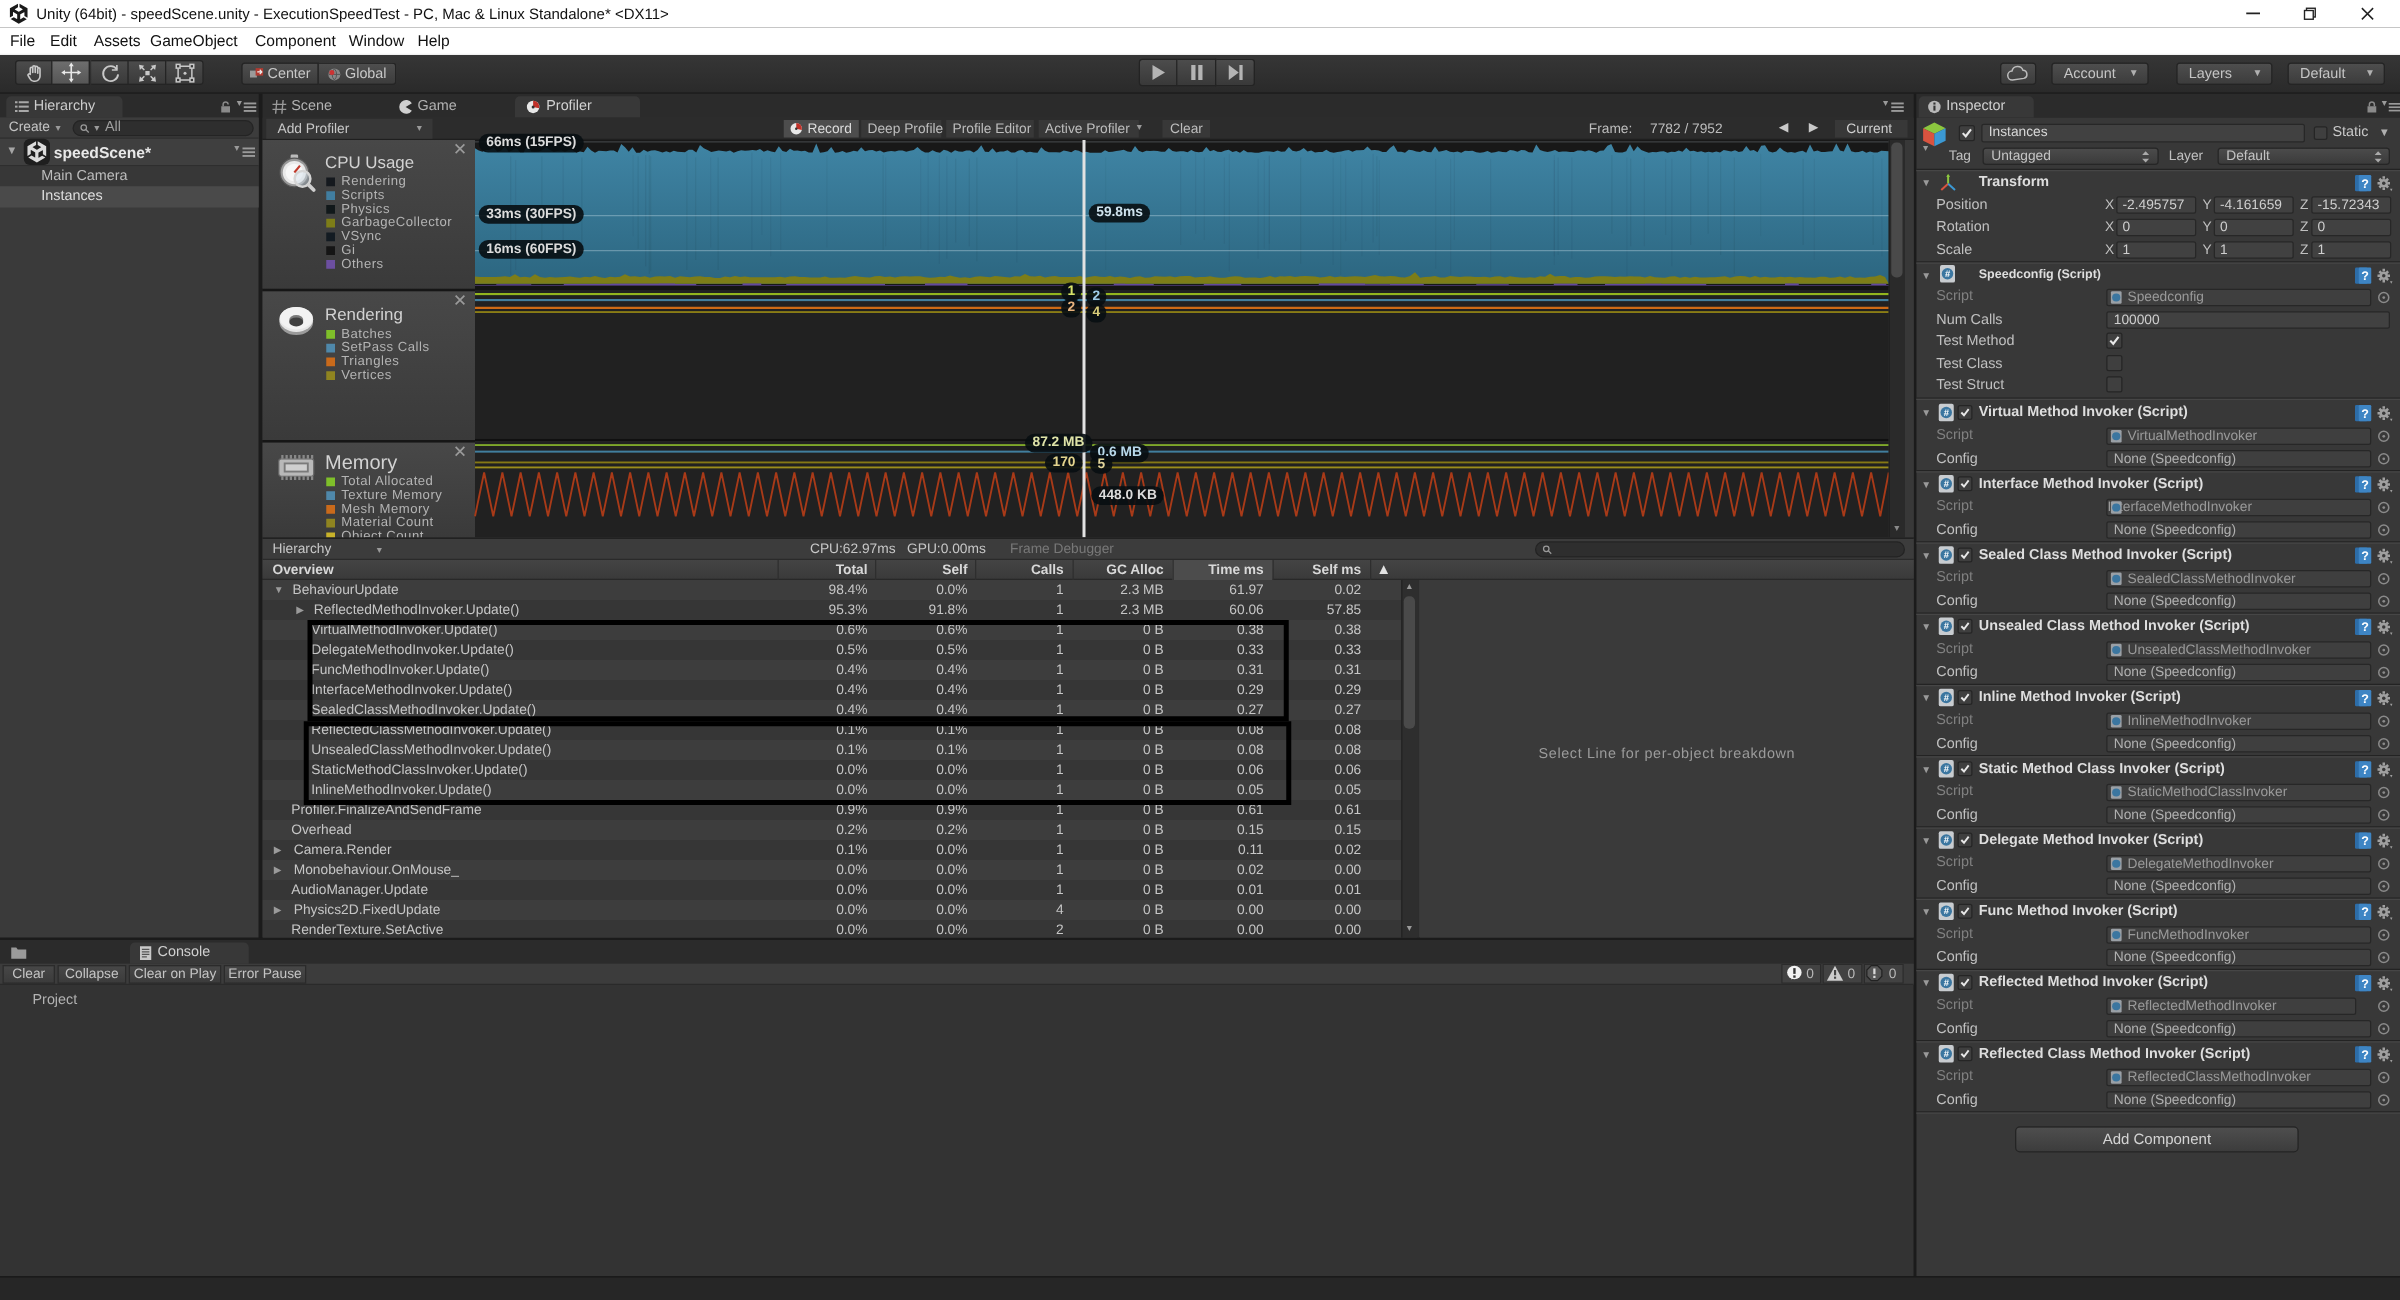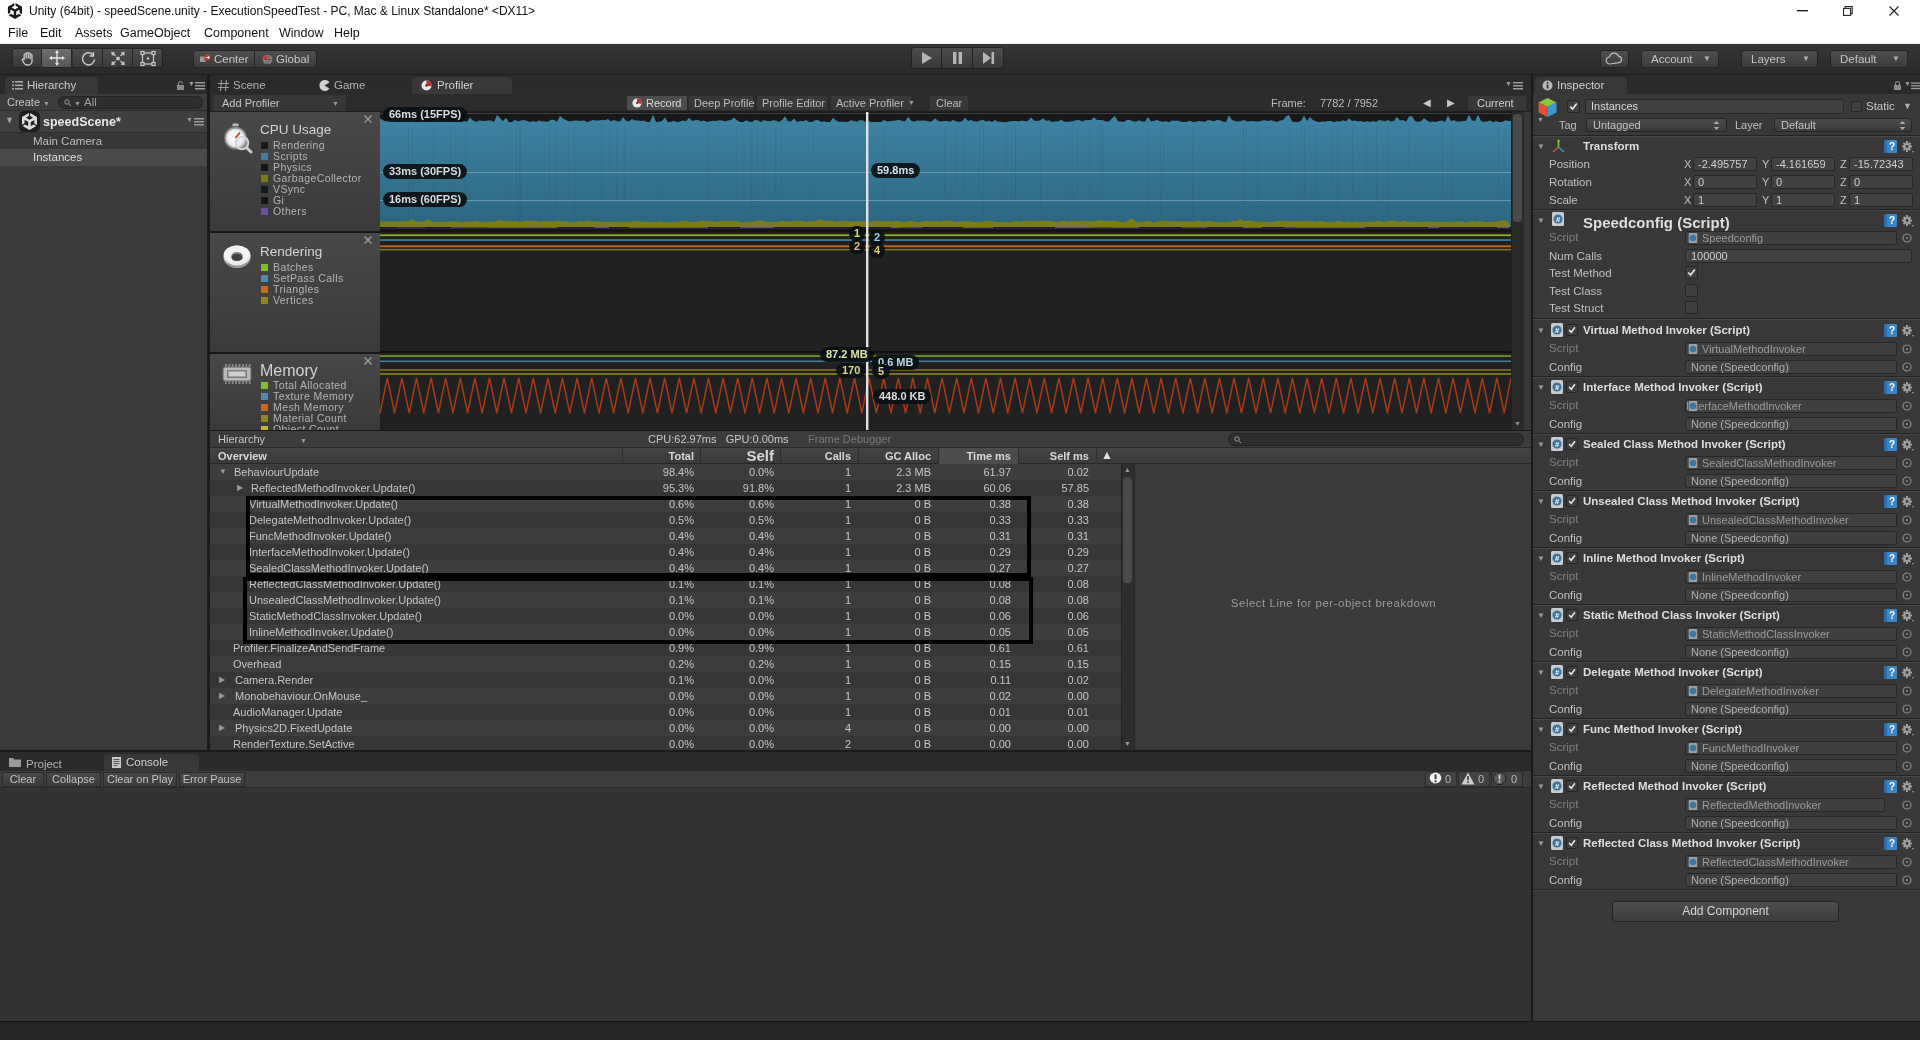--- a/index.html
+++ b/index.html
@@ -445,21 +445,21 @@
 <div class="ab" style="left:808px;top:431px;height:17px;line-height:17px;font-size:11px;color:#787878">Frame Debugger</div>
 <div class="ab" style="left:1228px;top:433px;width:296px;height:13px;background:#2e2e2e;border:1px solid #232323;border-radius:7px"></div>
 <svg style="left:1234px;top:436px" width="8" height="8" viewBox="0 0 8 8">
     <circle cx="3" cy="3" r="2.2" fill="none" stroke="#9a9a9a" stroke-width="1"></circle>
     <path d="M4.6 4.6 L7 7" stroke="#9a9a9a" stroke-width="1"></path>
   </svg>
 <div class="ab" style="left:210px;top:448px;width:1321px;height:16px;background:linear-gradient(#444444,#3a3a3a);border-bottom:1px solid #282828"></div>
 <div class="ab" style="left:938px;top:448px;width:80px;height:16px;background:#4c4c4c"></div>
 <div class="ab" style="left:218px;top:448px;height:16px;line-height:16px;font-size:11px;font-weight:bold;color:#d8d8d8">Overview</div>
 <div class="ab" style="left:604px;top:448px;width:90px;height:16px;line-height:16px;font-size:11px;font-weight:bold;color:#d8d8d8;text-align:right">Total</div>
-<div class="ab" style="left:684px;top:448px;width:90px;height:16px;line-height:16px;font-size:15px;font-weight:bold;color:#d8d8d8;text-align:right">Self</div>
+<div class="ab" style="left:684px;top:448px;width:90px;height:16px;line-height:16px;font-size:11px;font-weight:bold;color:#d8d8d8;text-align:right">Self</div>
 <div class="ab" style="left:761px;top:448px;width:90px;height:16px;line-height:16px;font-size:11px;font-weight:bold;color:#d8d8d8;text-align:right">Calls</div>
 <div class="ab" style="left:841px;top:448px;width:90px;height:16px;line-height:16px;font-size:11px;font-weight:bold;color:#d8d8d8;text-align:right">GC Alloc</div>
 <div class="ab" style="left:921px;top:448px;width:90px;height:16px;line-height:16px;font-size:11px;font-weight:bold;color:#d8d8d8;text-align:right">Time ms</div>
 <div class="ab" style="left:999px;top:448px;width:90px;height:16px;line-height:16px;font-size:11px;font-weight:bold;color:#d8d8d8;text-align:right">Self ms</div>
 <div class="ab" style="left:622px;top:448px;width:1px;height:16px;background:#2e2e2e"></div>
 <div class="ab" style="left:700px;top:448px;width:1px;height:16px;background:#2e2e2e"></div>
 <div class="ab" style="left:780px;top:448px;width:1px;height:16px;background:#2e2e2e"></div>
 <div class="ab" style="left:858px;top:448px;width:1px;height:16px;background:#2e2e2e"></div>
 <div class="ab" style="left:938px;top:448px;width:1px;height:16px;background:#2e2e2e"></div>
 <div class="ab" style="left:1018px;top:448px;width:1px;height:16px;background:#2e2e2e"></div>
@@ -638,21 +638,21 @@
 <div class="ab" style="left:1124px;top:740px;font-size:7px;color:#9a9a9a">▼</div>
 <div class="ab" style="left:1134px;top:464px;width:1px;height:286px;background:#2a2a2a"></div>
 <div class="ab" style="left:1136px;top:464px;width:395px;height:286px;background:#3a3a3a"></div>
 <div class="ab" style="left:1136px;top:597px;width:395px;text-align:center;font-size:11.5px;color:#9b9b9b;letter-spacing:0.5px">Select Line for per-object breakdown</div>
 <div class="ab" style="left:246px;top:496px;width:785px;height:81px;border:4px solid #000"></div>
 <div class="ab" style="left:243px;top:577px;width:790px;height:67px;border:4px solid #000"></div>
 <div class="ab" style="left:0;top:752px;width:1531px;height:19px;background:#2b2b2b"></div>
 <svg style="left:9px;top:757px" width="12" height="10" viewBox="0 0 12 10">
     <path d="M0 1 h4 l1.2 1.5 H12 V10 H0 Z" fill="#9a9a9a"></path>
   </svg>
-<div class="ab" style="left:26px;top:756px;height:17px;line-height:17px;font-size:11.5px;color:#b2b2b2">Project</div>
+<div class="ab" style="left:26px;top:792px;height:17px;line-height:17px;font-size:11.5px;color:#b2b2b2">Project</div>
 <div class="tab" style="left:104px;top:754px;width:95px;height:17px"></div>
 <svg style="left:112px;top:757px" width="9" height="11" viewBox="0 0 9 11">
     <rect x="0" y="0" width="9" height="11" fill="#c8c8c8"></rect>
     <g stroke="#555" stroke-width="1">
       <path d="M1.5 2.5 h6 M1.5 4.5 h6 M1.5 6.5 h6 M1.5 8.5 h4"></path>
     </g>
   </svg>
 <div class="ab" style="left:126px;top:754px;height:17px;line-height:17px;font-size:11.5px;color:#d0d0d0">Console</div>
 <div class="ab" style="left:0;top:771px;width:1531px;height:17px;background:#3c3c3c;border-bottom:1px solid #2a2a2a"></div>
 <div class="ab" style="left:2px;top:772px;width:42px;height:15px;background:linear-gradient(#474747,#3b3b3b);border:1px solid #2b2b2b"></div>
@@ -775,21 +775,21 @@
 <div class="fld" style="left:1771px;top:193px;width:64px;height:14px;line-height:12px;padding-left:4px">1</div>
 <div class="ab" style="left:1840px;top:192px;height:16px;line-height:16px;font-size:11px;color:#c0c0c0">Z</div>
 <div class="fld" style="left:1849px;top:193px;width:64px;height:14px;line-height:12px;padding-left:4px">1</div>
 <div class="sep" style="left:1533px;top:209px;width:387px"></div>
 <div class="ab" style="left:1537px;top:216px;font-size:8px;color:#9a9a9a;line-height:9px">▼</div>
 <svg style="left:1551px;top:212px" width="14" height="14" viewBox="0 0 14 14">
     <rect x="1" y="0" width="12" height="14" rx="1.5" fill="#c8ccd0"></rect>
     <circle cx="7" cy="7" r="4.6" fill="#3b76a0"></circle>
     <text x="7" y="9.6" font-size="7.5" font-weight="bold" fill="#fff" text-anchor="middle" font-family="Liberation Sans">#</text>
   </svg>
-<div class="blbl" style="left:1583px;top:214px;font-size:15px">Speedconfig (Script)</div>
+<div class="blbl" style="left:1583px;top:214px;font-size:10px">Speedconfig (Script)</div>
 <svg style="left:1884px;top:214px" width="13" height="13" viewBox="0 0 13 13">
     <rect x="0" y="0" width="10" height="13" rx="1" fill="#2d6da8"></rect>
     <rect x="3" y="0" width="10" height="13" rx="1" fill="#3e85c4"></rect>
     <text x="8" y="10" font-size="10" font-weight="bold" fill="#fff" text-anchor="middle" font-family="Liberation Sans">?</text>
   </svg>
 <svg style="left:1901px;top:214px" width="13" height="13" viewBox="0 0 13 13">
     <g fill="#a0a0a0">
       <circle cx="6" cy="6.5" r="3.4"></circle>
       <g stroke="#a0a0a0" stroke-width="2">
         <path d="M6 1 V3 M6 10 V12 M1 6.5 H3 M9 6.5 H11 M2.5 3 L4 4.5 M9.5 3 L8 4.5 M2.5 10 L4 8.5 M9.5 10 L8 8.5"></path>

